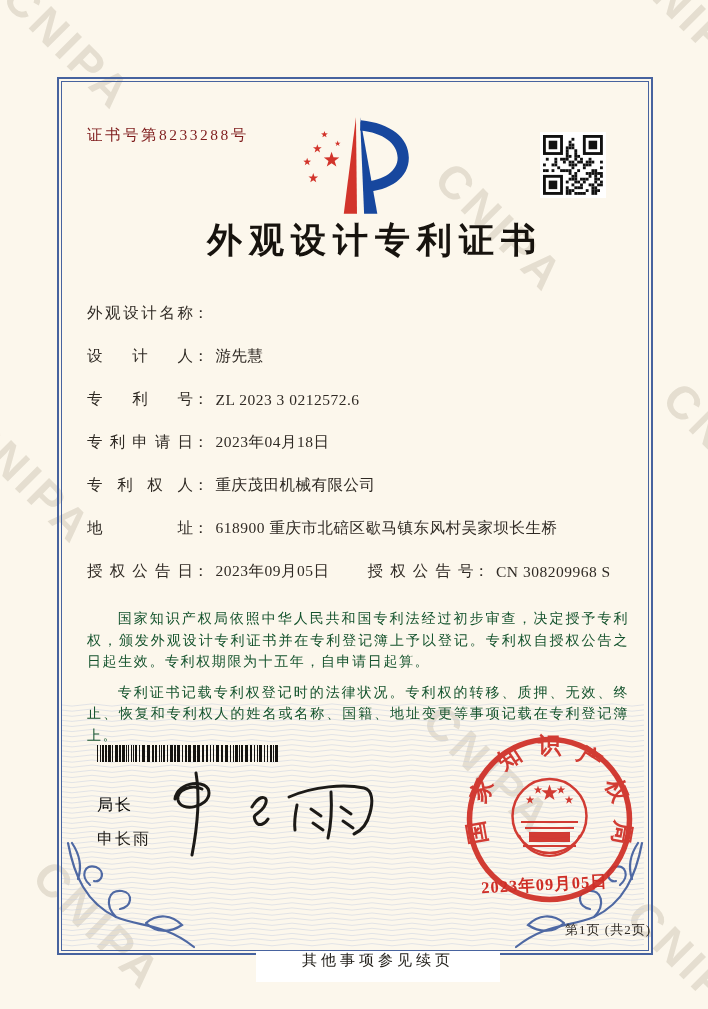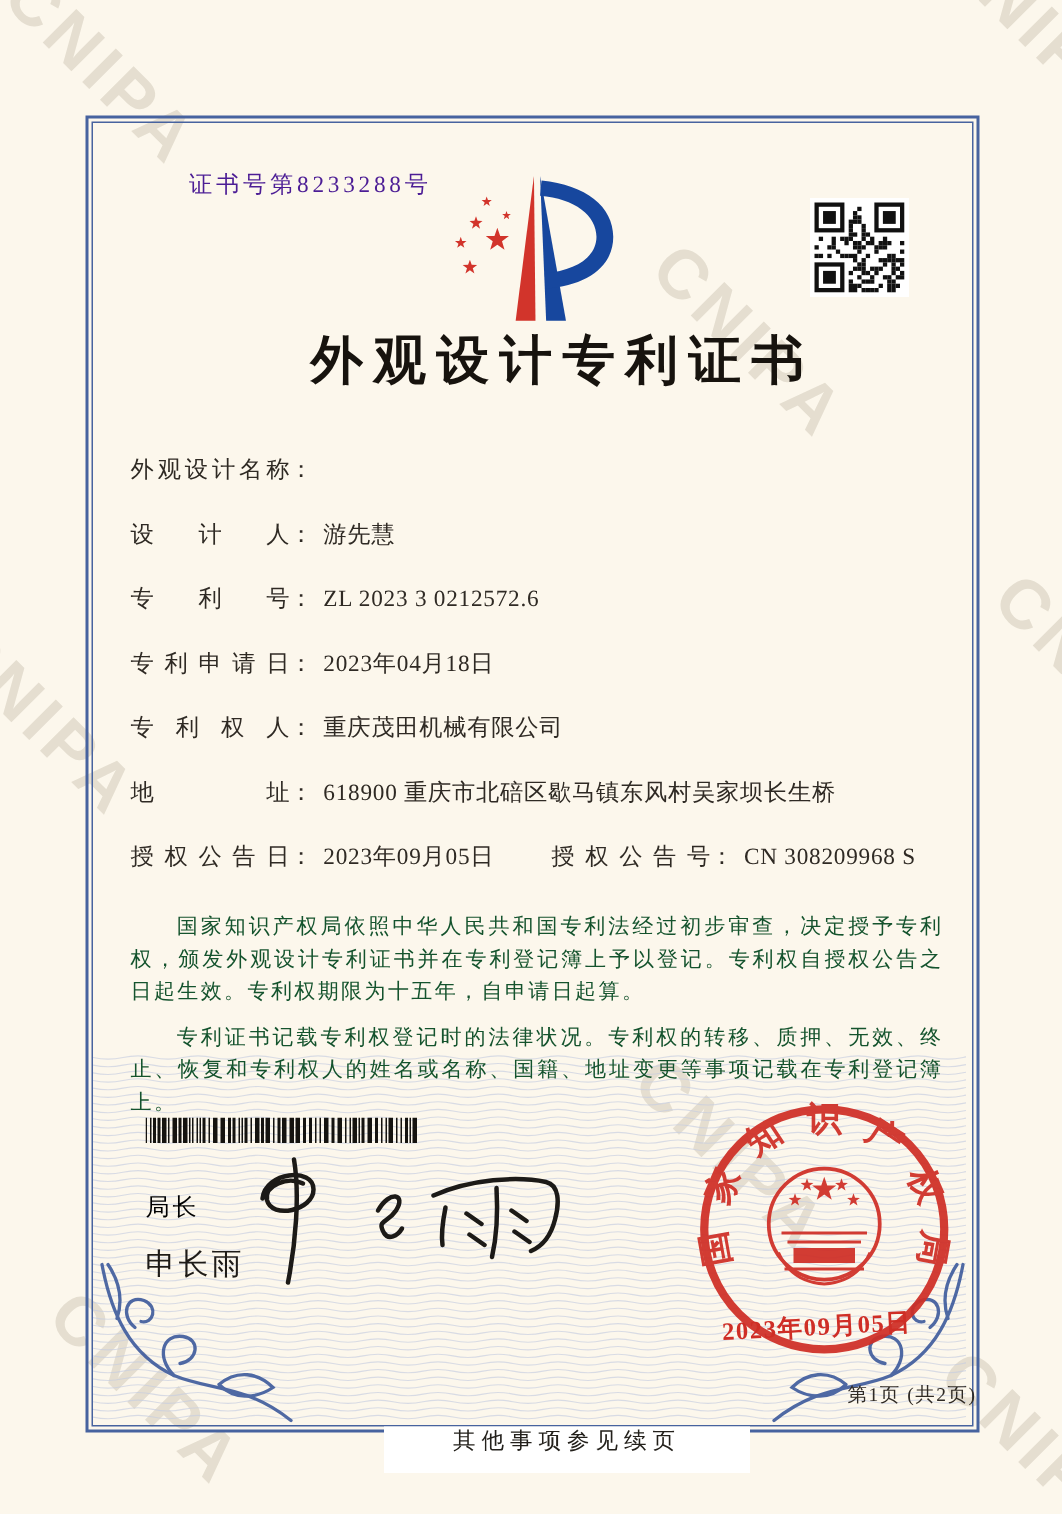--- a/index.html
+++ b/index.html
@@ -11,41 +11,41 @@
       font-weight:bold;font-size:46px;letter-spacing:4px;color:rgba(164,152,129,0.26);
       transform:rotate(45deg);white-space:nowrap;pointer-events:none;}
   
   .frame{position:absolute;left:57px;top:77px;width:592px;height:874px;
          border:2px solid #47639f;}
   .frame-inner{position:absolute;inset:2px;border:1px solid #47639f;}
   .texture{position:absolute;left:3px;top:623px;width:582px;height:245px;}
   .flourish{position:absolute;width:135px;height:115px;opacity:.9;}
   .fl-left{left:3px;top:762px;}
   .fl-right{right:3px;top:762px;transform:scaleX(-1);}
-  .cert-no{position:absolute;left:28px;top:34px;font-size:15.5px;letter-spacing:2.5px;color:#4c1d95;margin-left:39px;}
+  .cert-no{position:absolute;left:28px;top:46px;font-size:15.5px;letter-spacing:2.5px;color:#7f1d1d;}
   .logo{position:absolute;left:238px;top:36px;width:122px;height:102px;}
   .qr{position:absolute;left:481px;top:53px;width:66px;height:66px;background:#fff;}
   .title{position:absolute;left:0;top:138px;width:100%;text-align:center;margin:0;
          font-size:35px;font-weight:bold;letter-spacing:7px;color:#17130e;padding-left:20px;}
   
   .fields{position:absolute;left:28px;top:213px;right:16px;}
   .frow{height:43px;display:flex;align-items:center;font-size:15.5px;color:#2f2a24;}
   .jlabel{display:inline-flex;justify-content:space-between;width:106px;flex:none;}
   .colon{flex:none;margin-right:7px;}
   .fval{white-space:nowrap;letter-spacing:.5px;}
   .pair2{display:flex;align-items:center;margin-left:38px;}
   
   .paras{position:absolute;left:28px;top:529px;width:542px;font-size:14px;
          line-height:21.5px;letter-spacing:1.6px;text-align:justify;color:#14532d;}
   .paras p{margin:0 0 9px 0;text-indent:2.2em;}
   .barcode{position:absolute;left:38px;top:666px;width:185px;height:17px;}
   .sign-title{position:absolute;left:38px;top:716px;font-family:"Liberation Sans","DejaVu Sans",sans-serif;
               font-size:16px;letter-spacing:2px;color:#000000;}
   .sign-name{position:absolute;left:38px;top:750px;font-family:"Liberation Sans","DejaVu Sans",sans-serif;
-             font-size:20px;letter-spacing:2px;color:#1e1b17;}
+             font-size:16px;letter-spacing:2px;color:#1e1b17;}
   .signature{position:absolute;left:100px;top:690px;width:245px;height:88px;}
   .seal{position:absolute;left:398px;top:648px;width:185px;height:185px;opacity:.93;}
   .seal-date{position:absolute;left:393px;top:795px;width:185px;text-align:center;
              color:#cf2e26;font-size:16.5px;font-weight:bold;letter-spacing:1px;
              transform:rotate(-3deg);}
   .page-info{position:absolute;left:0;top:842px;width:100%;text-align:right;
              font-size:13px;letter-spacing:1px;color:#2f2a24;}
   
   .cont-strip{position:absolute;left:256px;top:951px;width:244px;height:31px;background:#ffffff;
               display:flex;align-items:flex-start;justify-content:center;}

